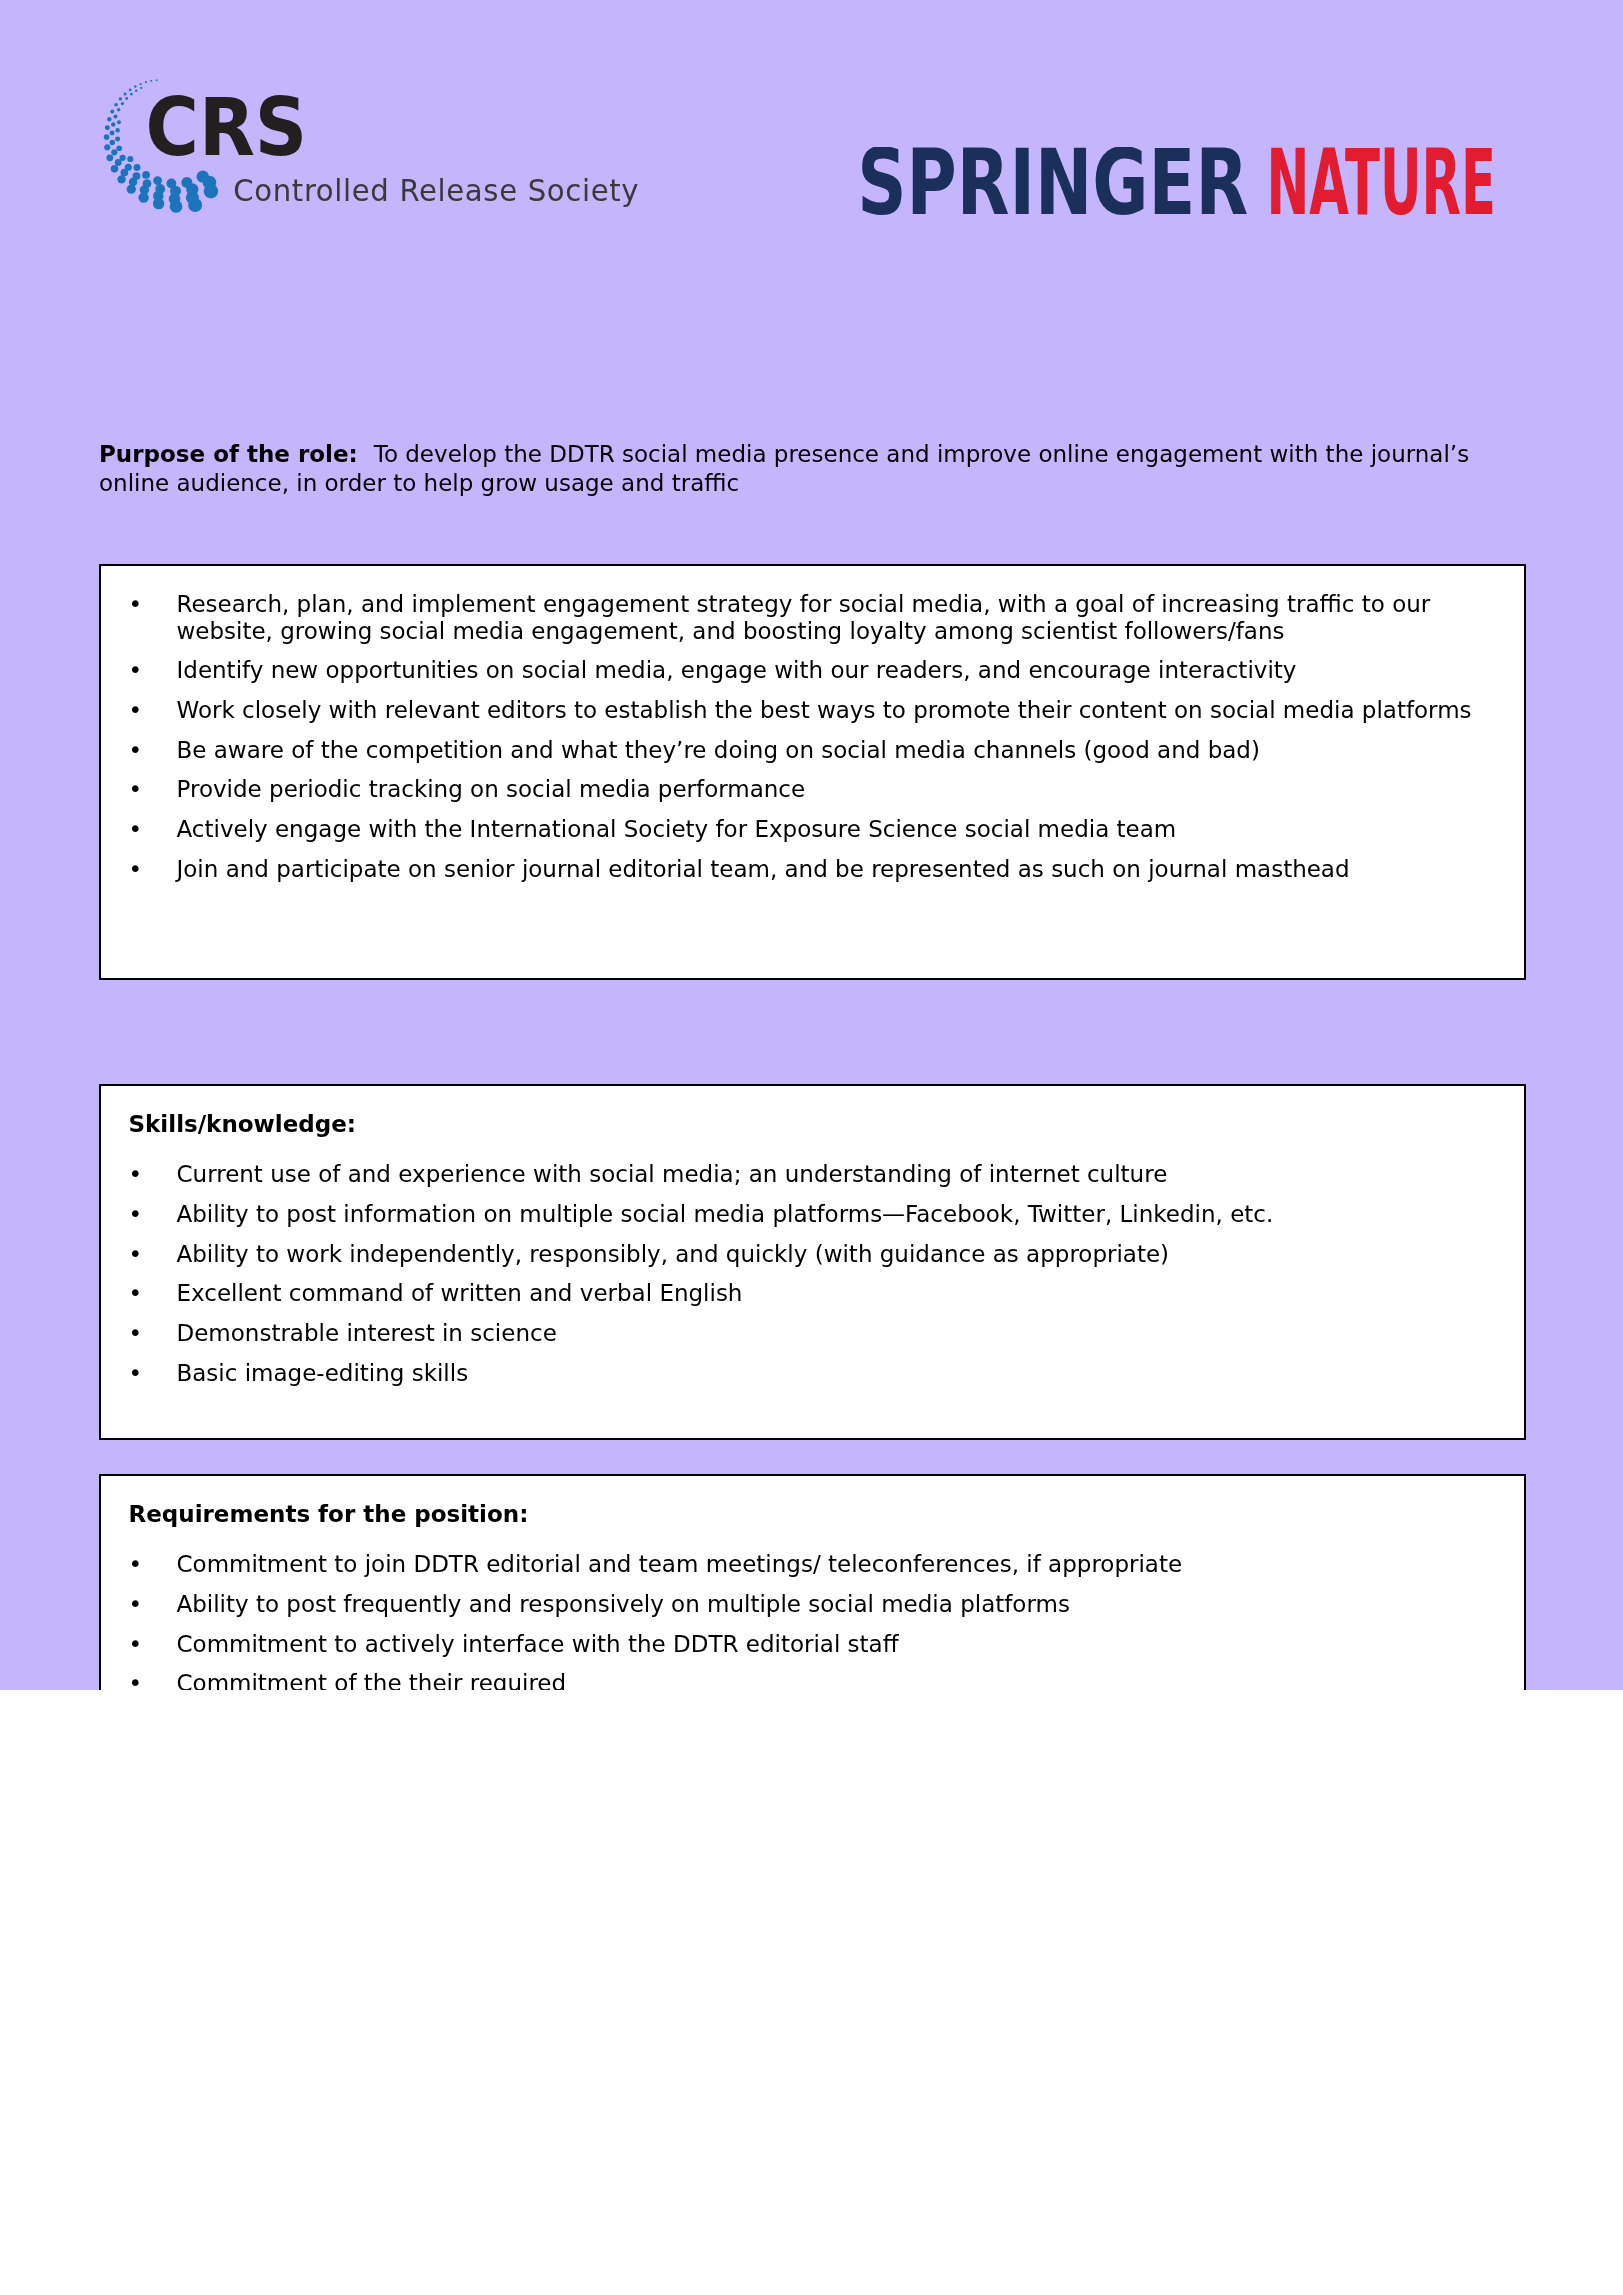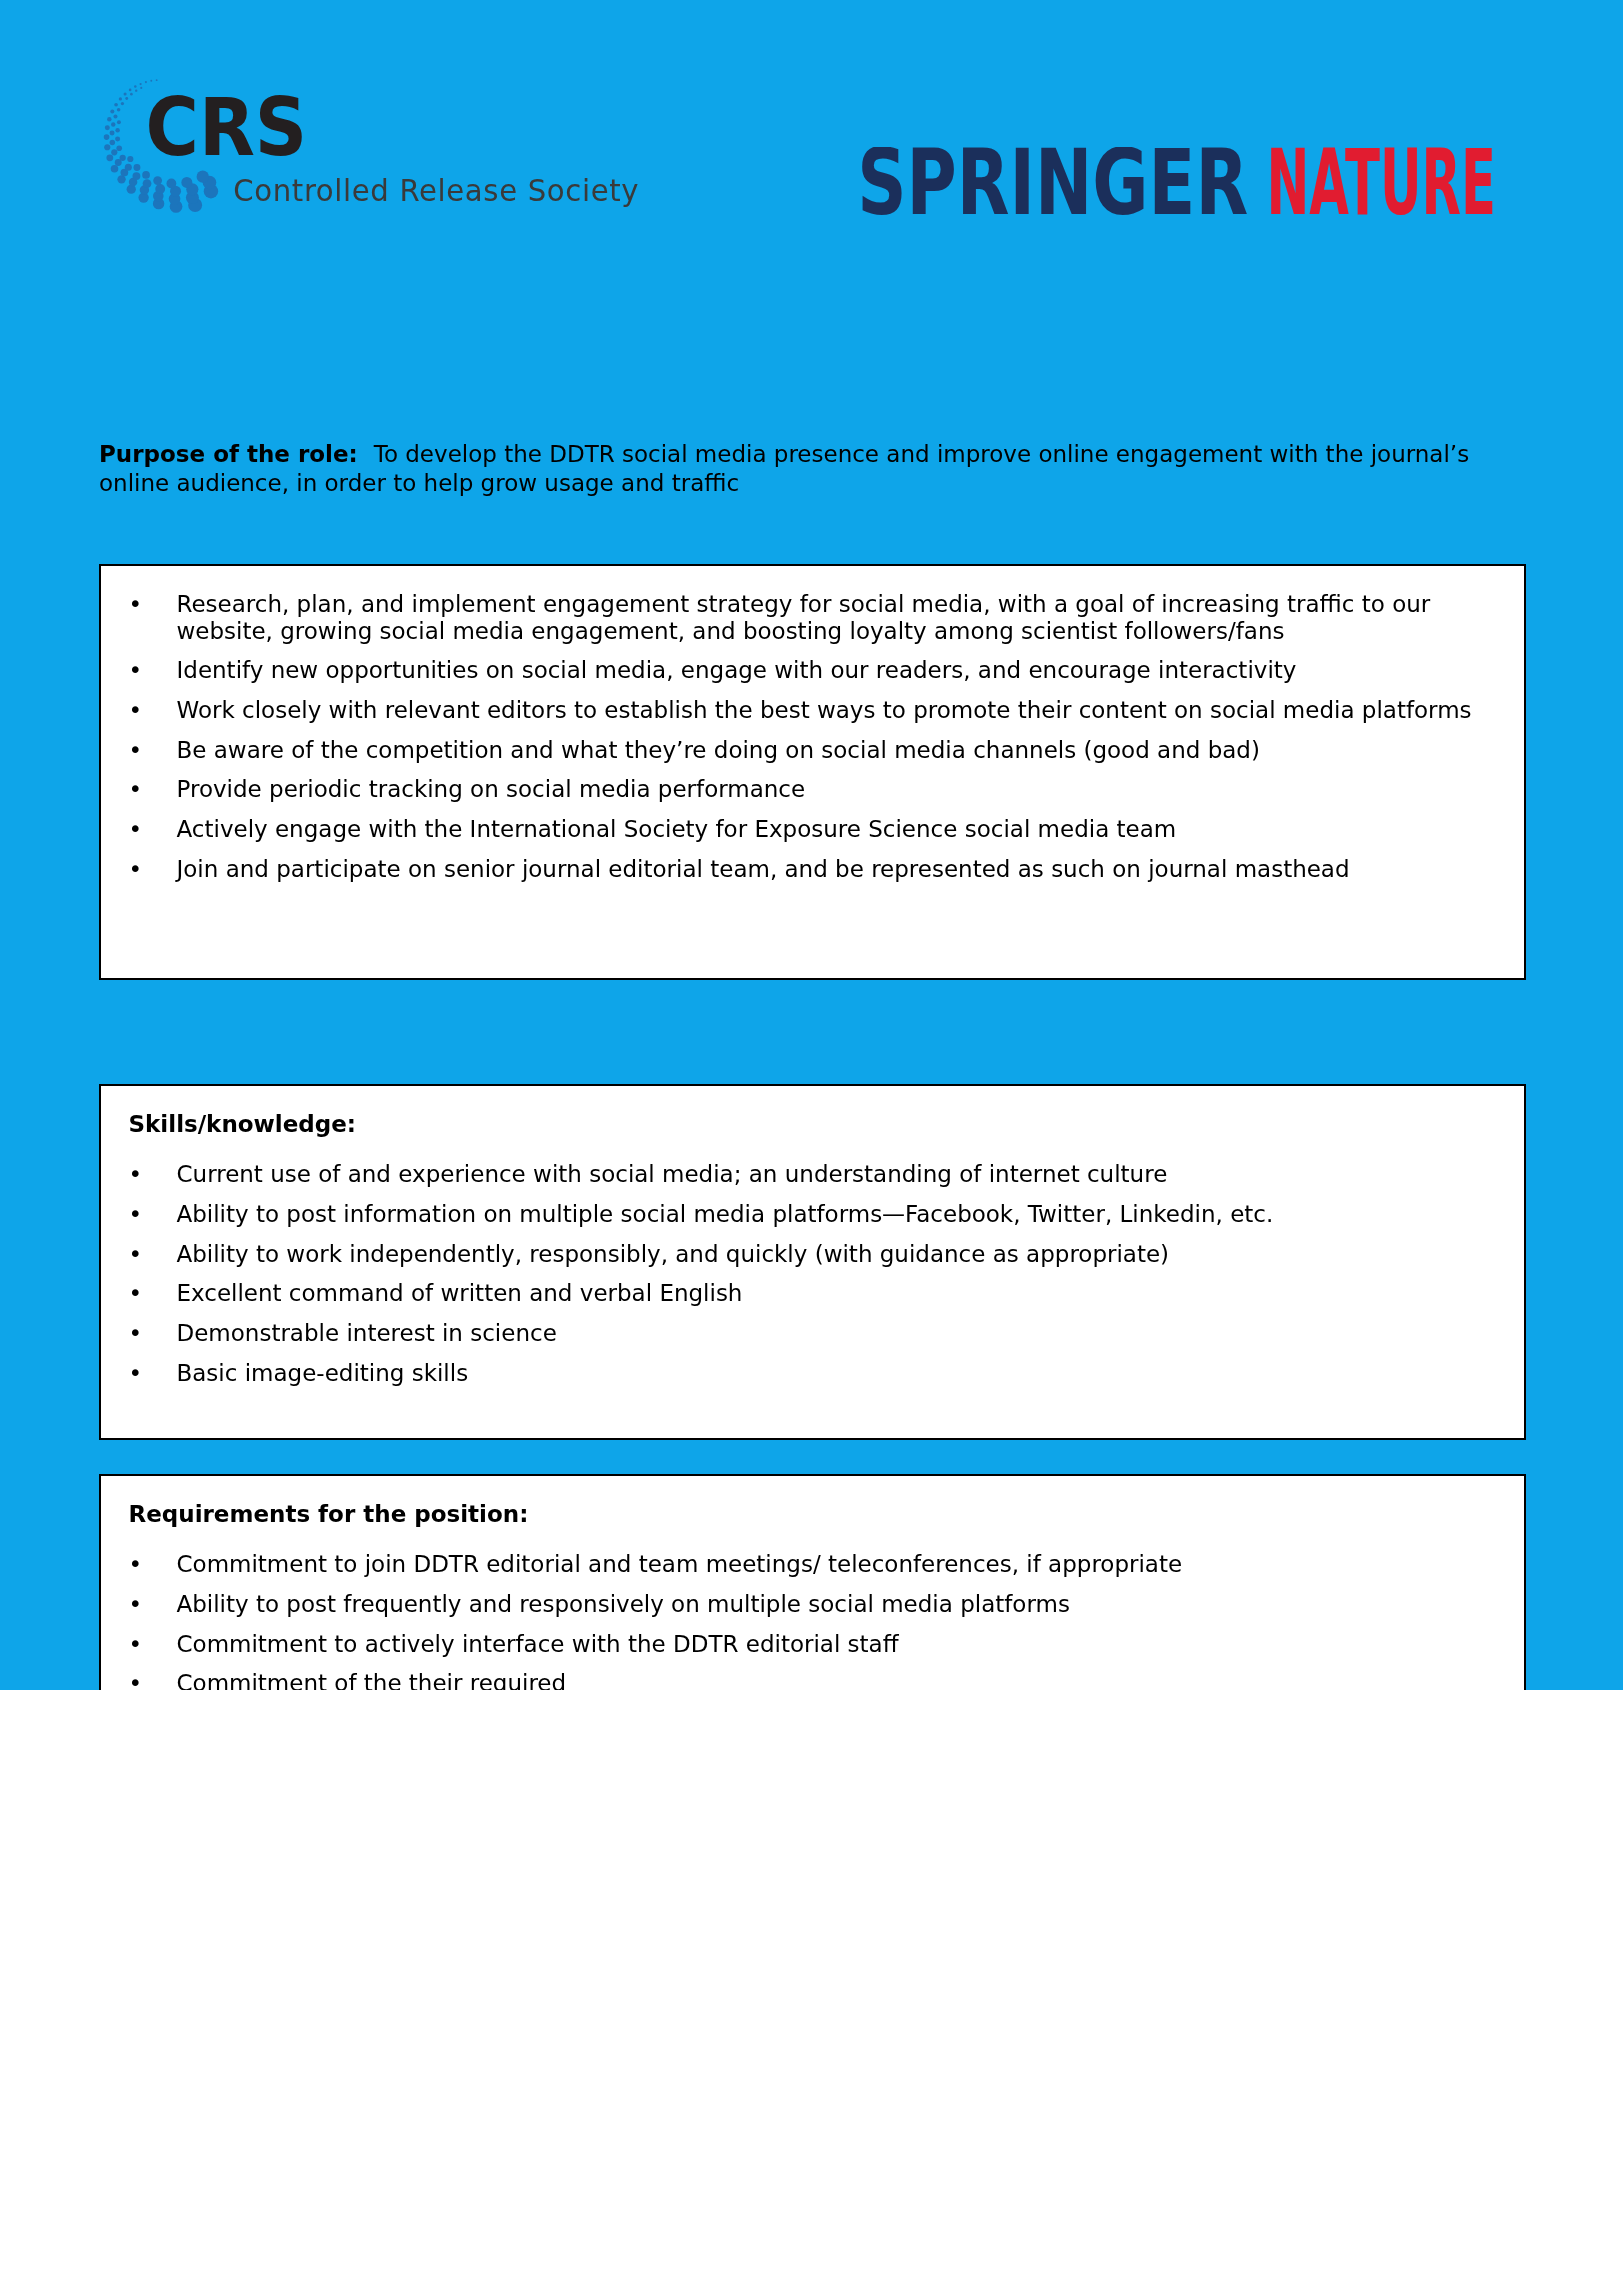--- a/index.html
+++ b/index.html
@@ -1,20 +1,20 @@
 <!DOCTYPE html>
 <html style="--link: #0000EE; --dots: #1C75BC; --sn-navy: #1B2F5B; --sn-red: #E11C30;font-size:10.5px"><head>
 <meta charset="utf-8">
 <style>
   html,body{margin:0;padding:0;background:#fff;}
   .page{
     position:relative;
     width:1623px;
     height:1690px;
-    background:#0ea5e9;
+    background:#c4b5fd;
     font-family:"DejaVu Sans","Liberation Sans",sans-serif;
     color:#000;
     font-size:23px;
     overflow:hidden;
   }
   
   .crs-logo{position:absolute;left:101px;top:62px;width:550px;height:203px;}
   .sn-logo{position:absolute;left:856px;top:147px;width:641px;height:73px;}
   svg text{font-family:"DejaVu Sans","Liberation Sans",sans-serif;}
   .crs-abbr{font-weight:bold;fill:#231f20;}

